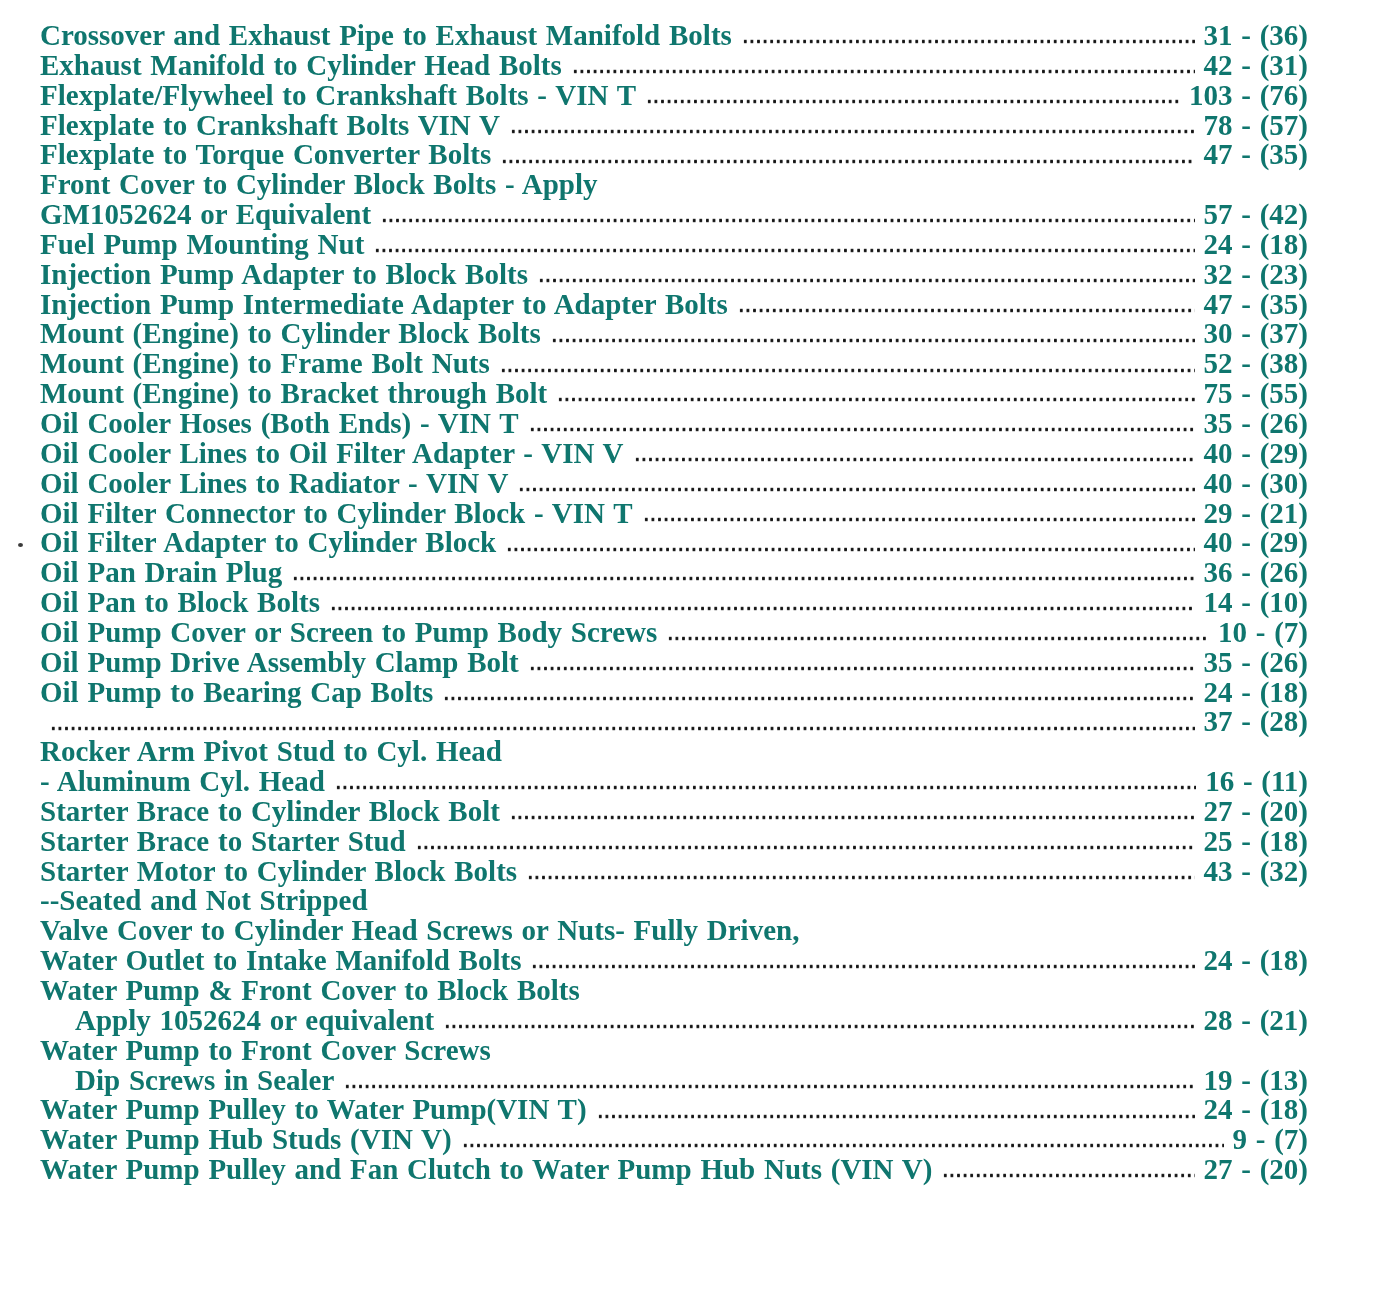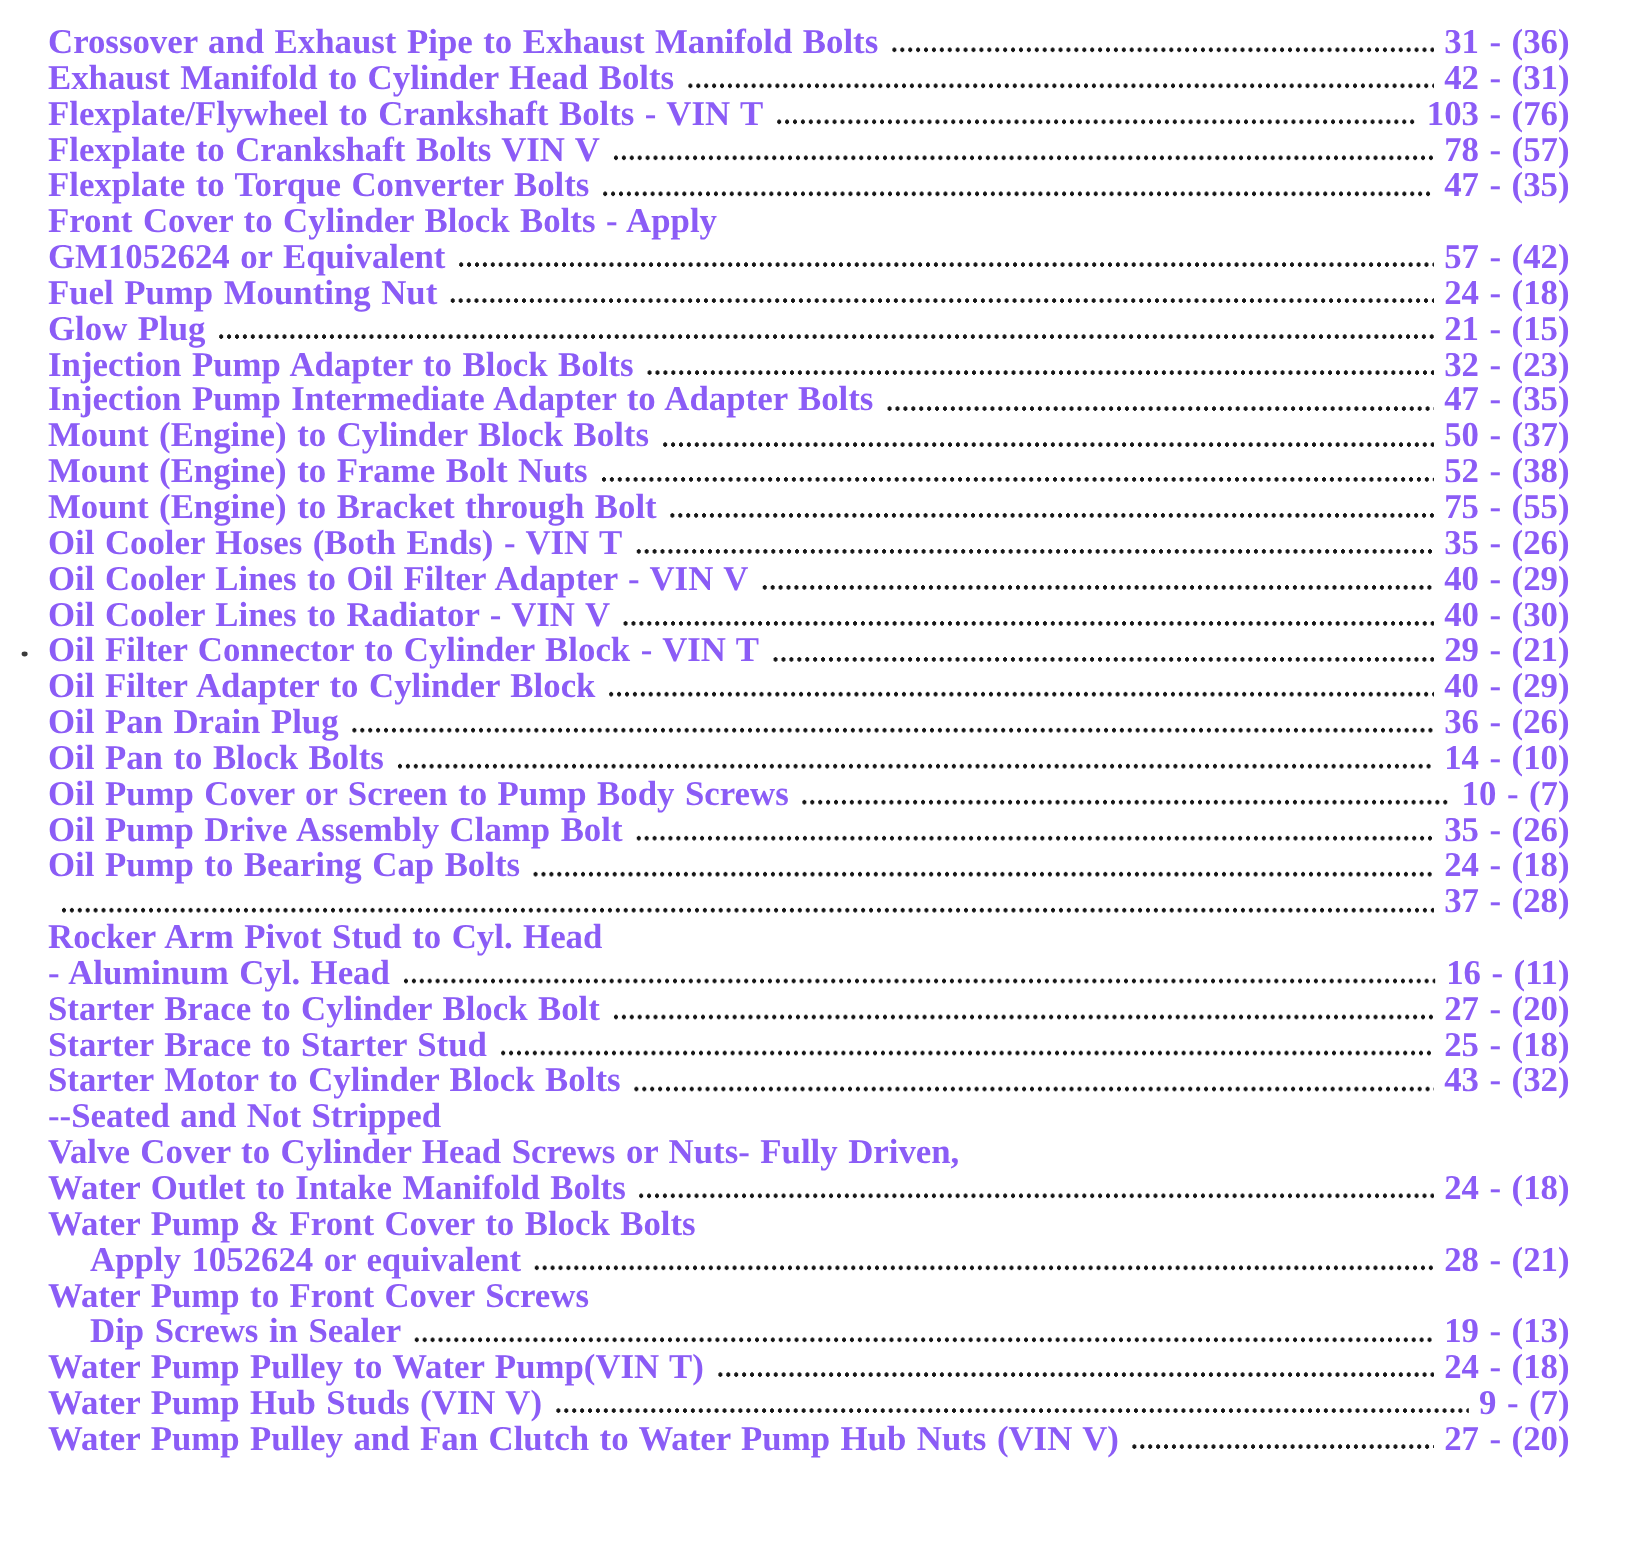--- a/index.html
+++ b/index.html
@@ -8,21 +8,21 @@
     background: #ffffff;
   }
   .page {
     position: relative;
     width: 1376px;
     height: 1300px;
     box-sizing: border-box;
     background: #ffffff;
     font-family: "Liberation Serif", "DejaVu Serif", serif;
     font-weight: 700;
-    color: #8b5cf6;
+    color: #0f766e;
     padding: 21px 68px 0 40px;
     overflow: hidden;
   }
   .spec-list {
     width: 100%;
   }
   .row {
     display: flex;
     align-items: baseline;
     height: 29.85px;
@@ -106,43 +106,38 @@
     <span class="leader"></span>
     <span class="value">57 - (42)</span>
   </div>
 
   <div class="row">
     <span class="label">Fuel Pump Mounting Nut</span>
     <span class="leader"></span>
     <span class="value">24 - (18)</span>
   </div>
 
-  <div class="row">
-    <span class="label">Glow Plug</span>
-    <span class="leader"></span>
-    <span class="value">21 - (15)</span>
-  </div>
 
   <div class="row">
     <span class="label">Injection Pump Adapter to Block Bolts</span>
     <span class="leader"></span>
     <span class="value">32 - (23)</span>
   </div>
 
   <div class="row">
     <span class="label">Injection Pump Intermediate Adapter to Adapter Bolts</span>
     <span class="leader"></span>
     <span class="value">47 - (35)</span>
   </div>
 
 
   <div class="row">
     <span class="label">Mount (Engine) to Cylinder Block Bolts</span>
     <span class="leader"></span>
-    <span class="value">50 - (37)</span>
+    <span class="value">30 - (37)</span>
   </div>
 
   <div class="row">
     <span class="label">Mount (Engine) to Frame Bolt Nuts</span>
     <span class="leader"></span>
     <span class="value">52 - (38)</span>
   </div>
 
   <div class="row">
     <span class="label">Mount (Engine) to Bracket through Bolt</span>

